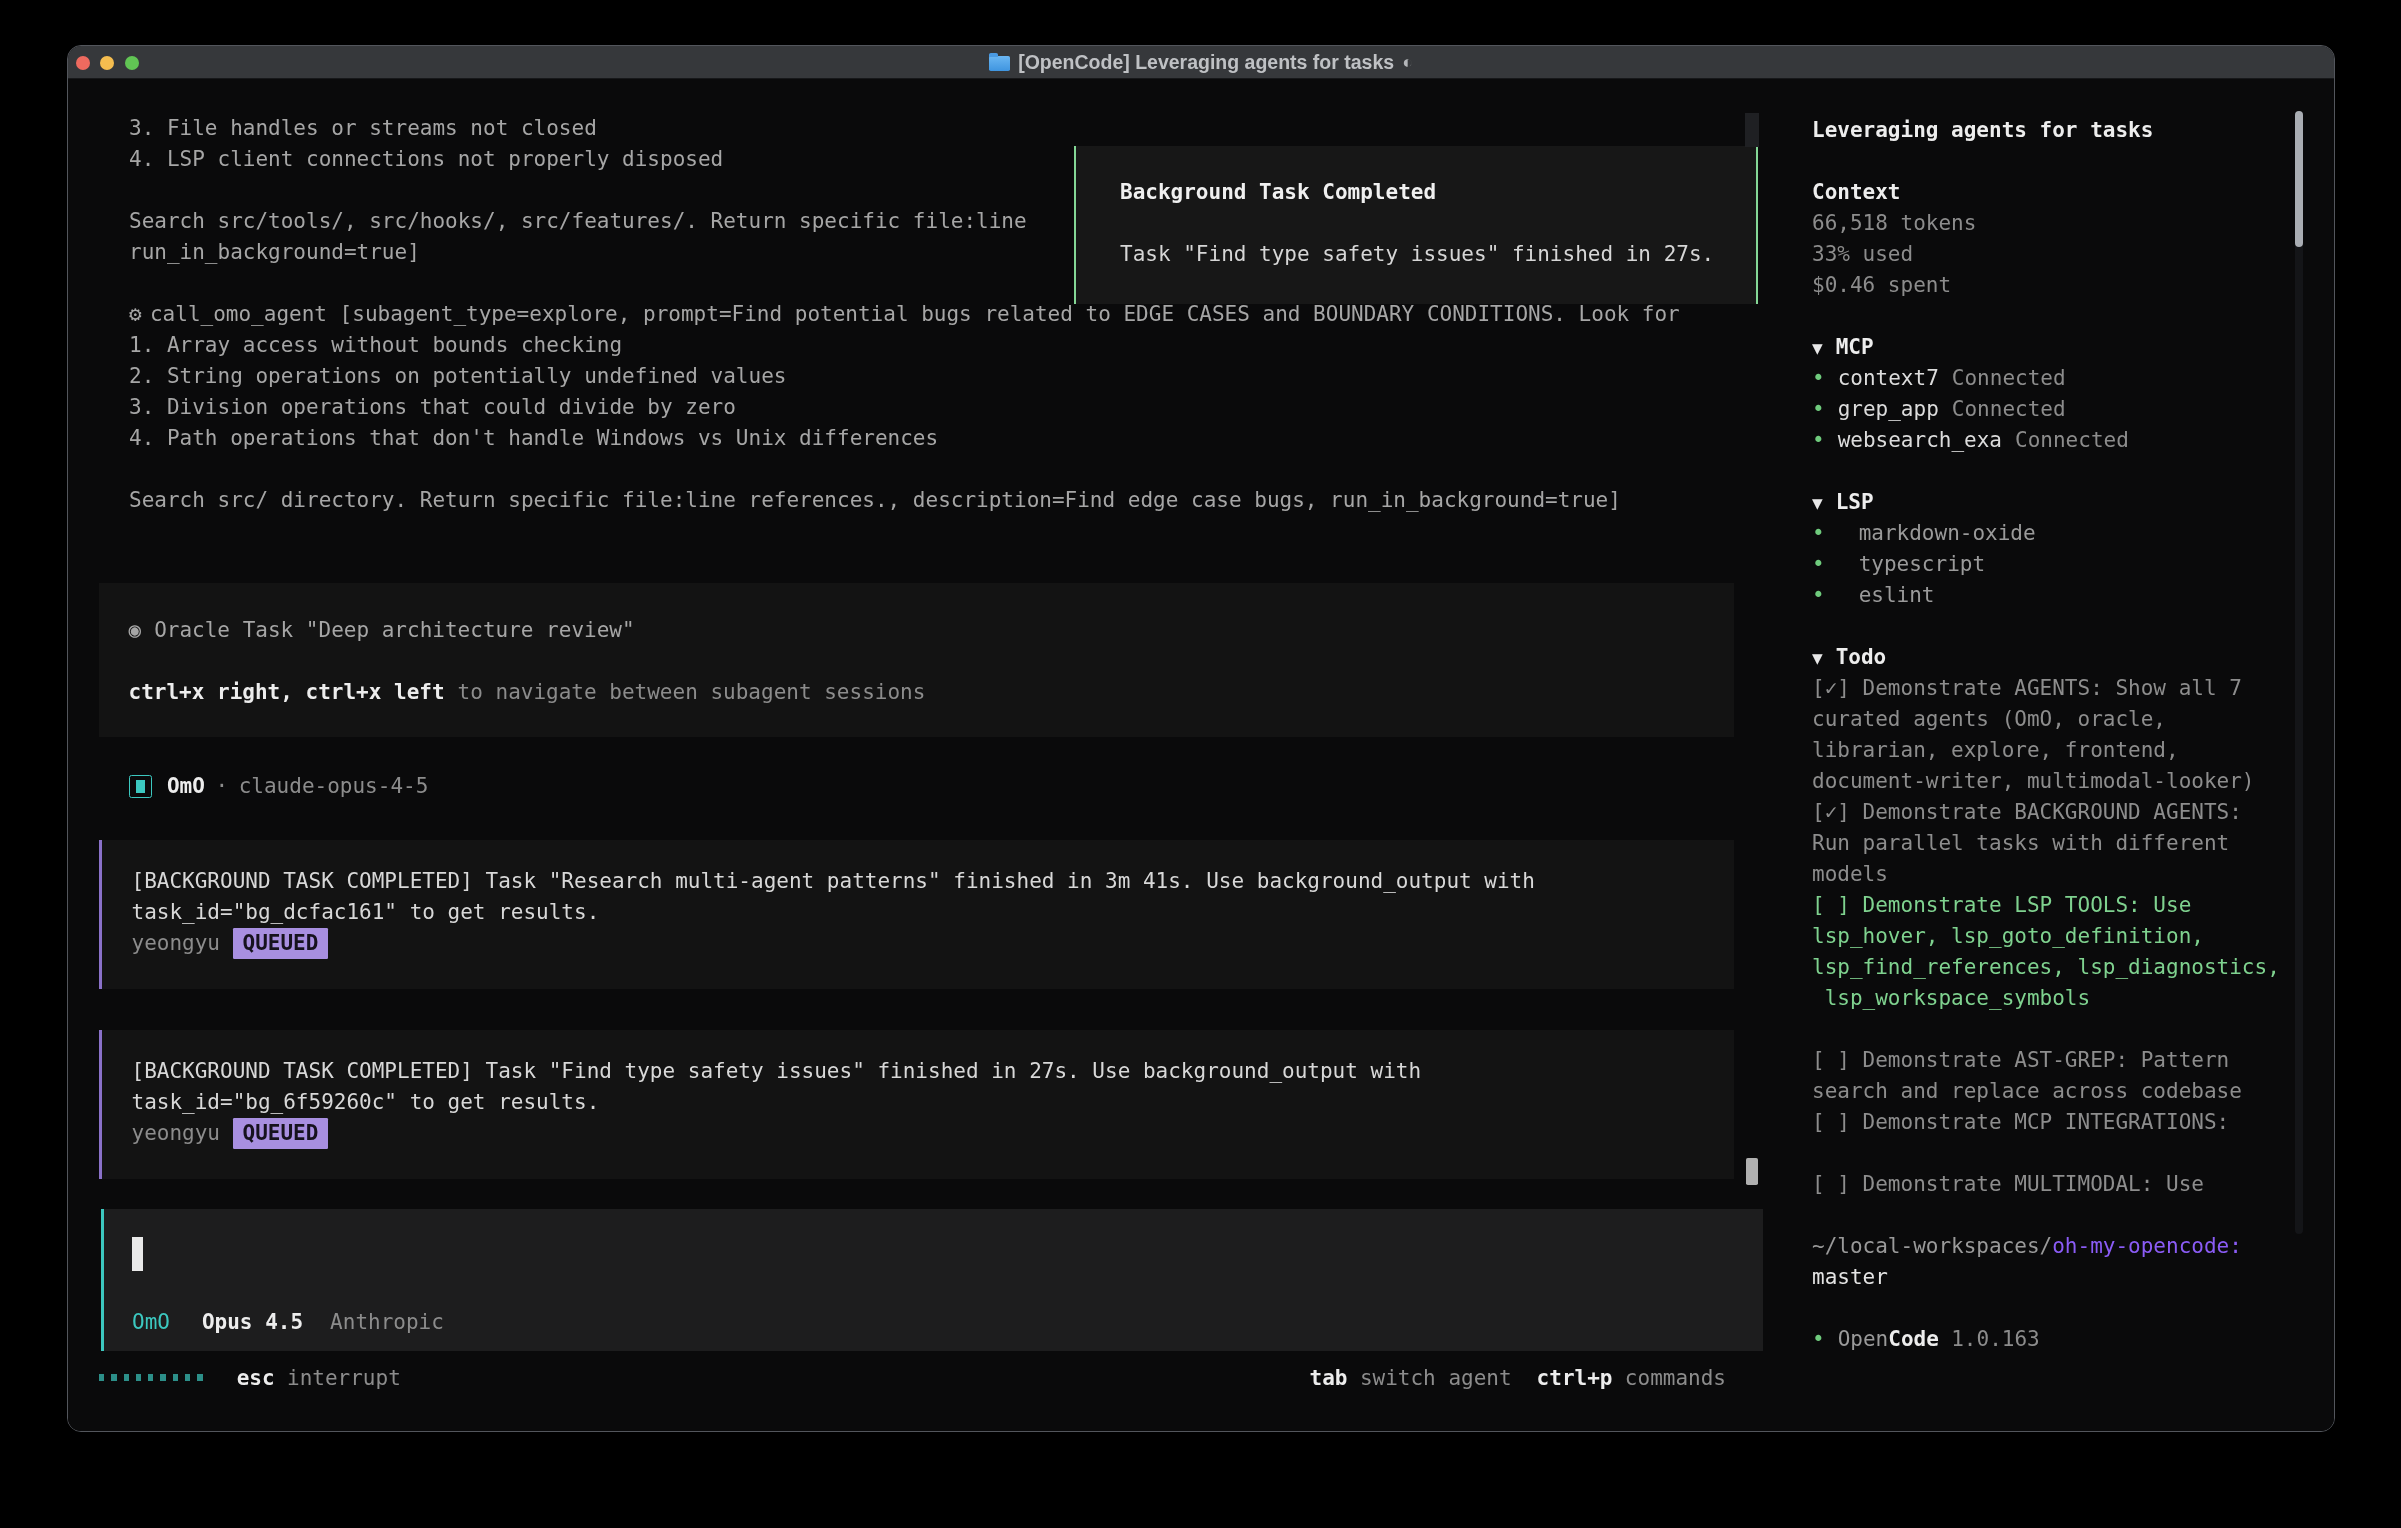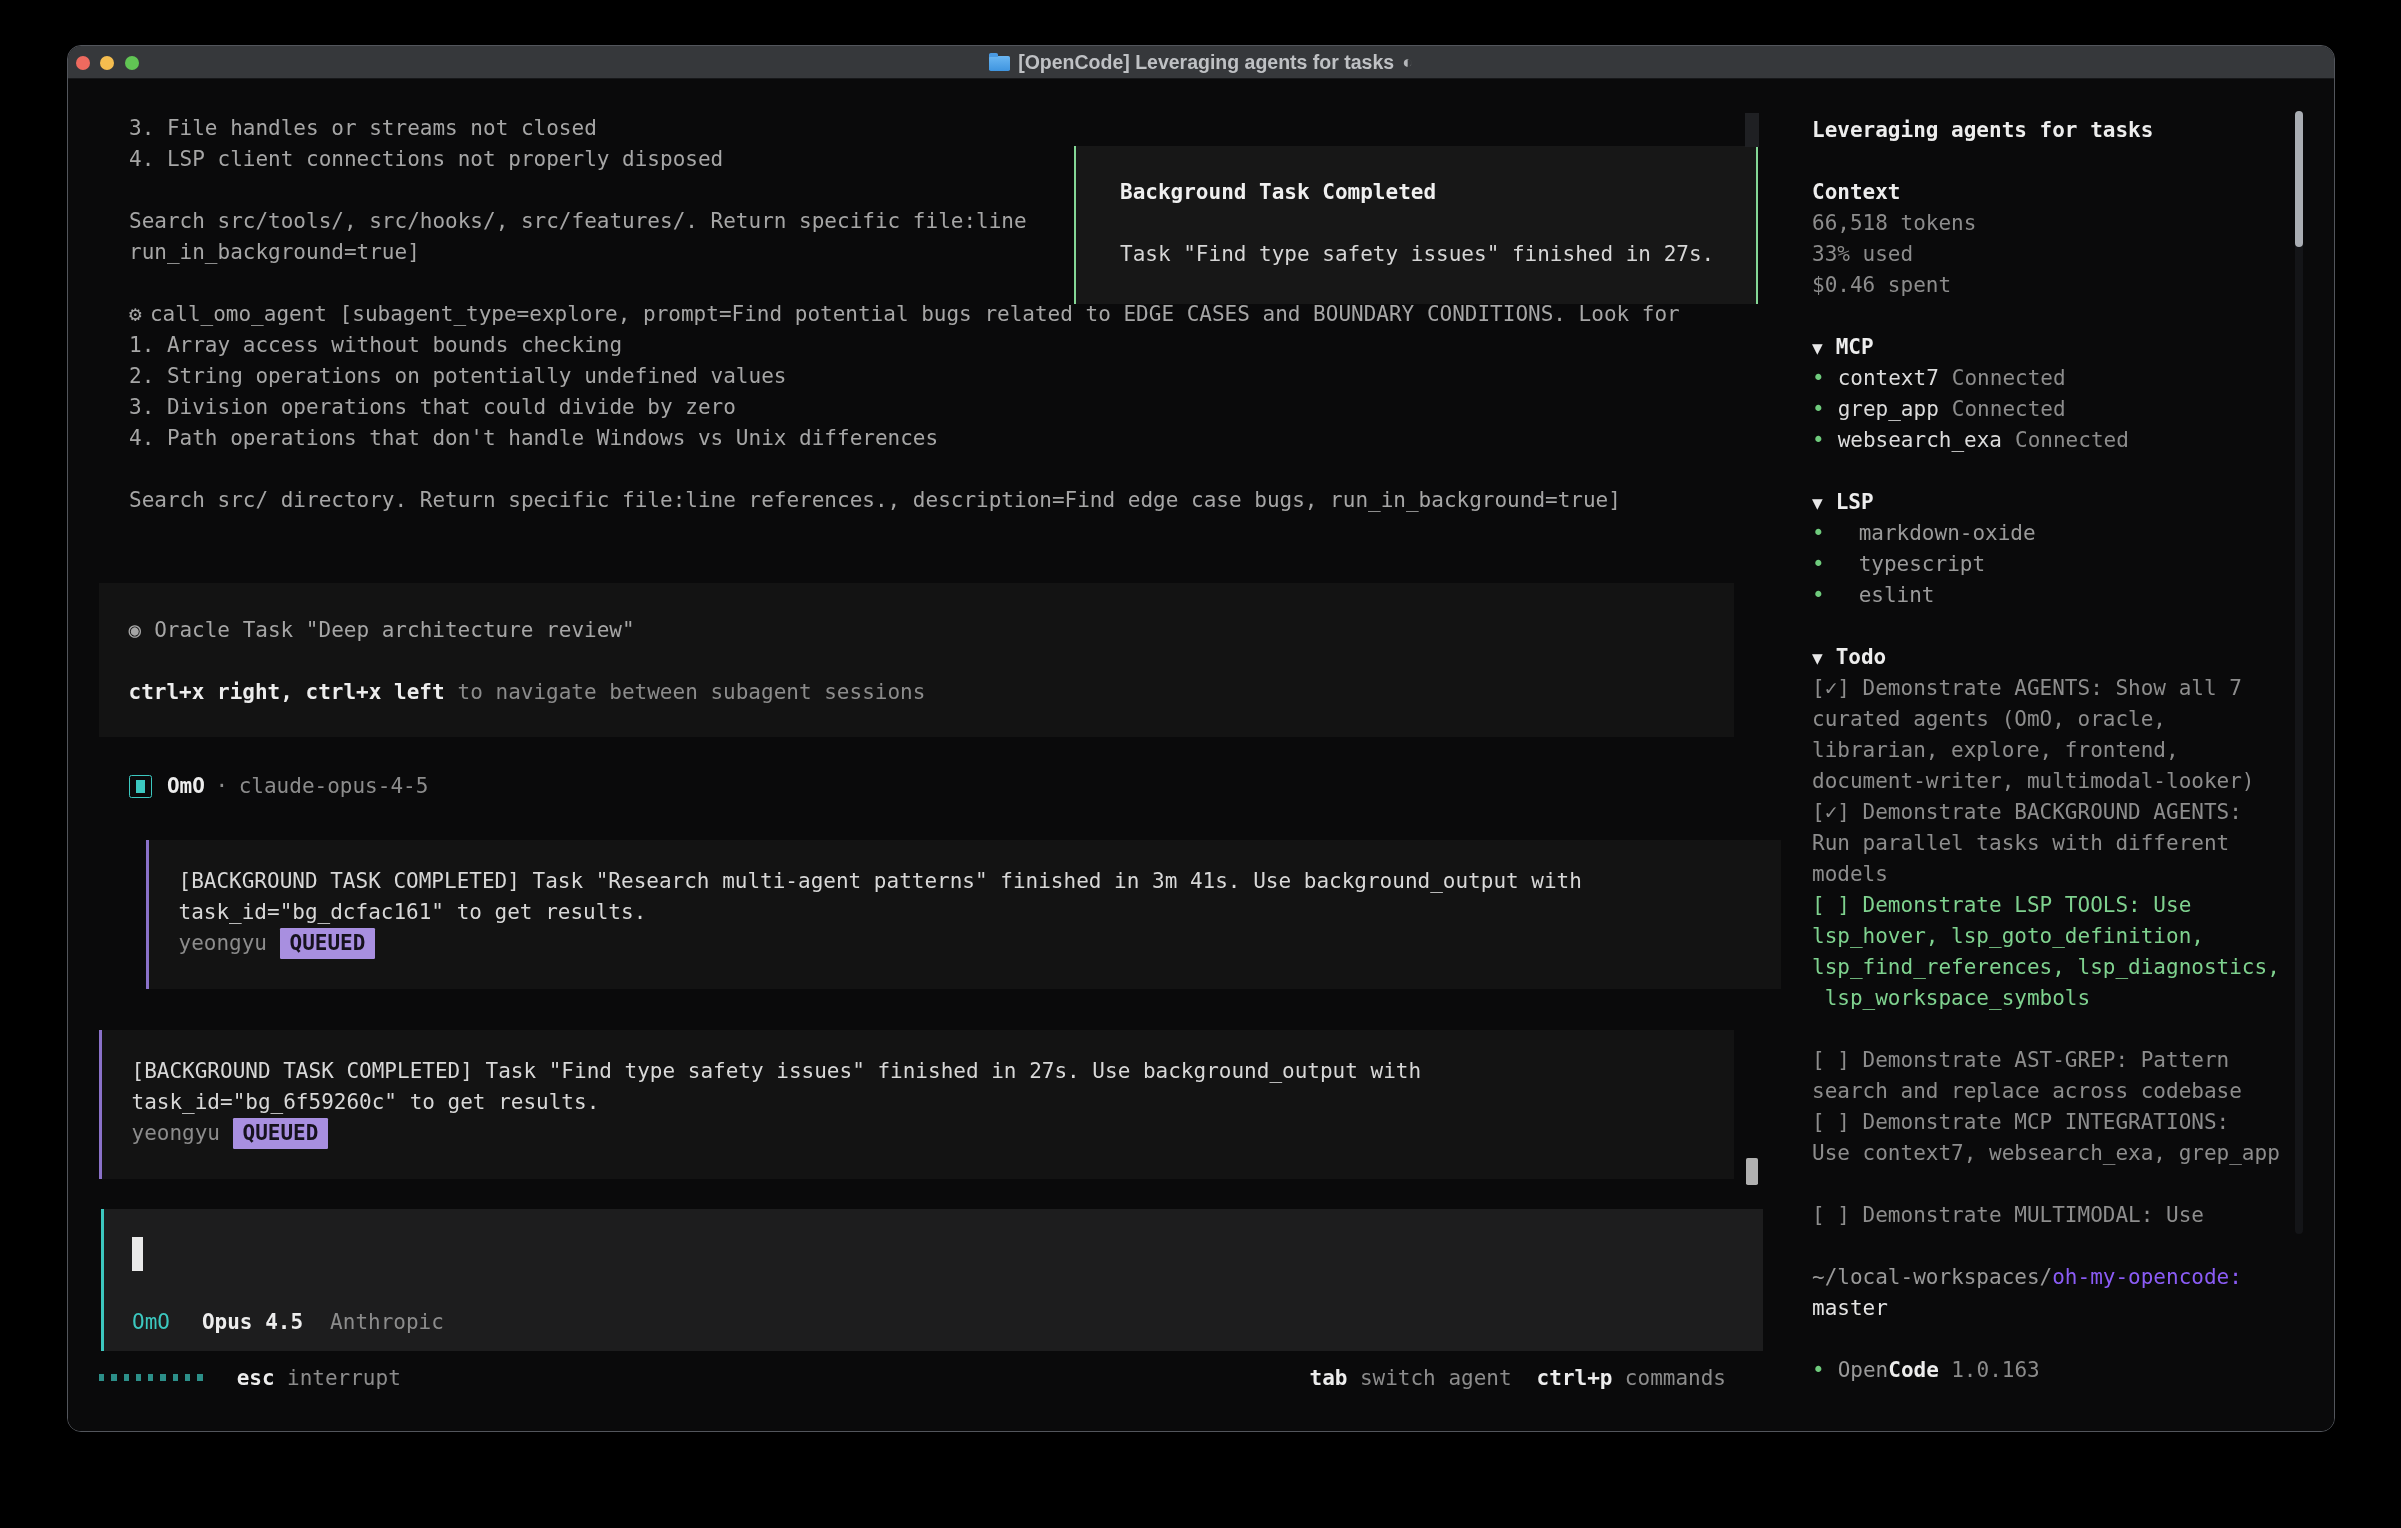--- a/index.html
+++ b/index.html
@@ -36,21 +36,21 @@
          border-left:2.4px solid var(--accent-green);border-right:2.4px solid var(--accent-green);
          padding:31px 0 0 44px;}
   .toast-title{color:#f0f0f0;font-weight:bold;}
   .toast-body{color:#d6d6d6;}
   
   .panel{position:absolute;left:31px;width:1635px;background:#131313;}
   .oracle{top:503px;height:154px;padding:32px 0 0 29.5px;}
   .bullet-circle{margin-right:13px;}
   .hint-rest{margin-left:13px;}
   .task{height:149px;padding:26px 0 0 29.5px;border-left:3.5px solid var(--accent-purple);}
-  .task1{top:760px;margin-left:47px;} .task2{top:950px;}
+  .task1{top:760px;} .task2{top:950px;}
   .badge{display:inline-block;margin-left:13px;padding:0 9.5px;background:var(--badge-bg);
          color:#16121e;font-weight:bold;border-radius:1.2px;}
   
   .agent-line{position:absolute;left:61px;top:691px;height:31px;display:flex;align-items:center;}
   .omo-icon{width:22.5px;height:22.5px;border:1.8px solid var(--accent-cyan);border-radius:2.4px;
             display:inline-flex;align-items:center;justify-content:center;margin-right:15.4px;}
   .omo-icon i{width:9.5px;height:13px;background:var(--accent-cyan);display:block;}
   .agent-sep{color:#8c8c8c;margin:0 10.6px;}
   
   .inputbox{position:absolute;left:33px;top:1129px;width:1662px;height:142px;background:#1d1d1e;
@@ -214,21 +214,20 @@
       <div class="line todo-dim">Run parallel tasks with different</div>
       <div class="line todo-dim">models</div>
       <div class="line todo-green">[ ] Demonstrate LSP TOOLS: Use</div>
       <div class="line todo-green">lsp_hover, lsp_goto_definition,</div>
       <div class="line todo-green">lsp_find_references, lsp_diagnostics,</div>
       <div class="line todo-green"> lsp_workspace_symbols</div>
       <div class="line"></div>
       <div class="line todo-dim">[ ] Demonstrate AST-GREP: Pattern</div>
       <div class="line todo-dim">search and replace across codebase</div>
       <div class="line todo-dim">[ ] Demonstrate MCP INTEGRATIONS:</div>
-      <div class="line todo-dim">Use context7, websearch_exa, grep_app</div>
       <div class="line"></div>
       <div class="line todo-dim">[ ] Demonstrate MULTIMODAL: Use</div>
       <div class="line"></div>
 
       <div class="line"><span class="path-prefix">~/local-workspaces/</span><span class="path-repo">oh-my-opencode:</span></div>
       <div class="line branch">master</div>
       <div class="line"></div>
       <div class="line"><span class="green-dot">•</span><span class="ver-open">Open</span><span class="ver-code">Code</span><span class="ver-num">1.0.163</span></div>
     </div>
 

